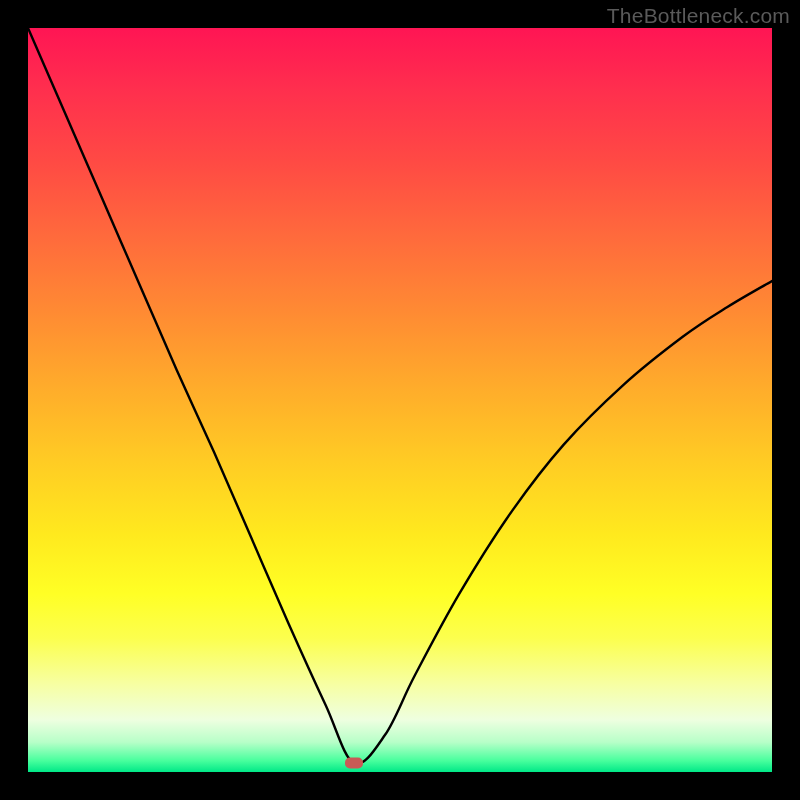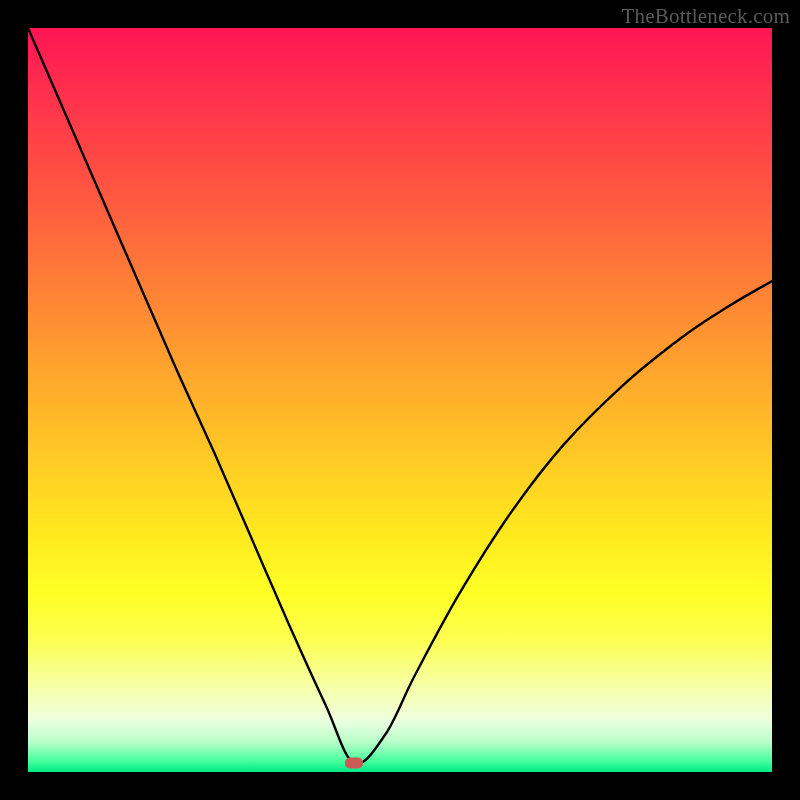--- a/index.html
+++ b/index.html
@@ -59,21 +59,20 @@
     transform: translate(-50%, -50%);
   }
   .watermark {
     position: absolute;
     top: 4px;
     right: 10px;
     color: #5a5a5a;
     font-size: 21px;
     letter-spacing: 0.2px;
     font-weight: 500;
-    font-family: Liberation Serif, serif;
   }
 </style>
 </head>
 <body>
 
 <div class="frame">
 
   <div class="watermark">TheBottleneck.com</div>
 
   <div class="plot-area">

